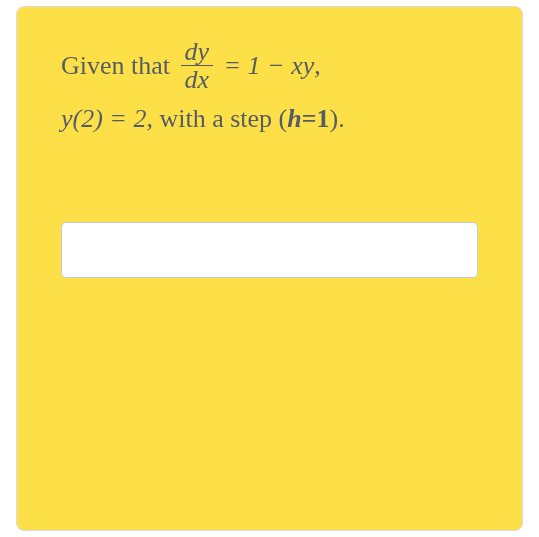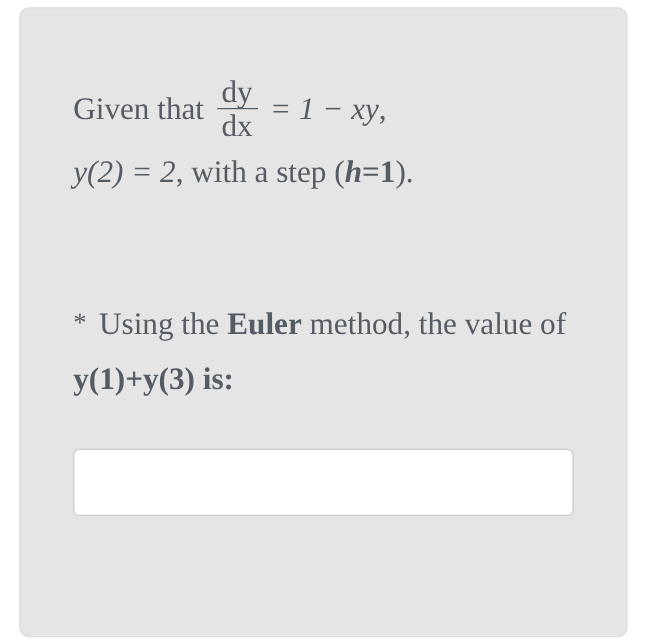--- a/index.html
+++ b/index.html
@@ -11,32 +11,33 @@
     color: #454a50;
   }
   .outer {
     width: 539px; height: 537px;
     padding: 0 16px 0 16px;
   }
   .card {
     margin-top: 6px;
     border: 1px solid #d9dce0;
     border-radius: 8px;
-    padding: 58px 44px 28px 44px;
+    padding: 33px 44px 28px 44px;
     height: 525px;
-    background: #e5e5e5;
+    background: #fde047;
   }
   .text {
     font-size: 26px;
     line-height: 1.78;
     color: #565c63;
   }
   .frac {
     display: inline-block;
     vertical-align: middle;
+    font-style: italic;
     font-family: 'Times New Roman', serif;
     line-height: 1.05;
     margin: 0 4px;
     position: relative;
     top: -2px;
   }
   .frac .num {
     display: block;
     border-bottom: 1.5px solid #565c63;
     padding: 0 4px;
@@ -84,22 +85,19 @@
   <div class="card">
 
     <div class="text">
       <span>Given that </span><span class="frac"><span class="num">dy</span><span class="den">dx</span></span><span class="math-i"><span> = 1 − </span><span>xy</span></span><span>,</span>
       <br>
       <span class="math-i">y(2) = 2</span><span>, with a step (</span><span class="italic-bold">h</span><span class="bold">=</span><span class="bold">1</span><span>).</span>
       <br>
       <br>
     </div>
 
-    <div class="text q2">
-      <span class="asterisk">*</span><span> Using the </span><span class="bold">Euler</span><span> method, the value of </span><span class="bold">y(1)+y(3) is:</span>
-    </div>
 
     <div class="input-wrap">
       <input type="text" class="answer-input" value="" style="">
     </div>
 
   </div>
 </div>
 
 </body></html>

